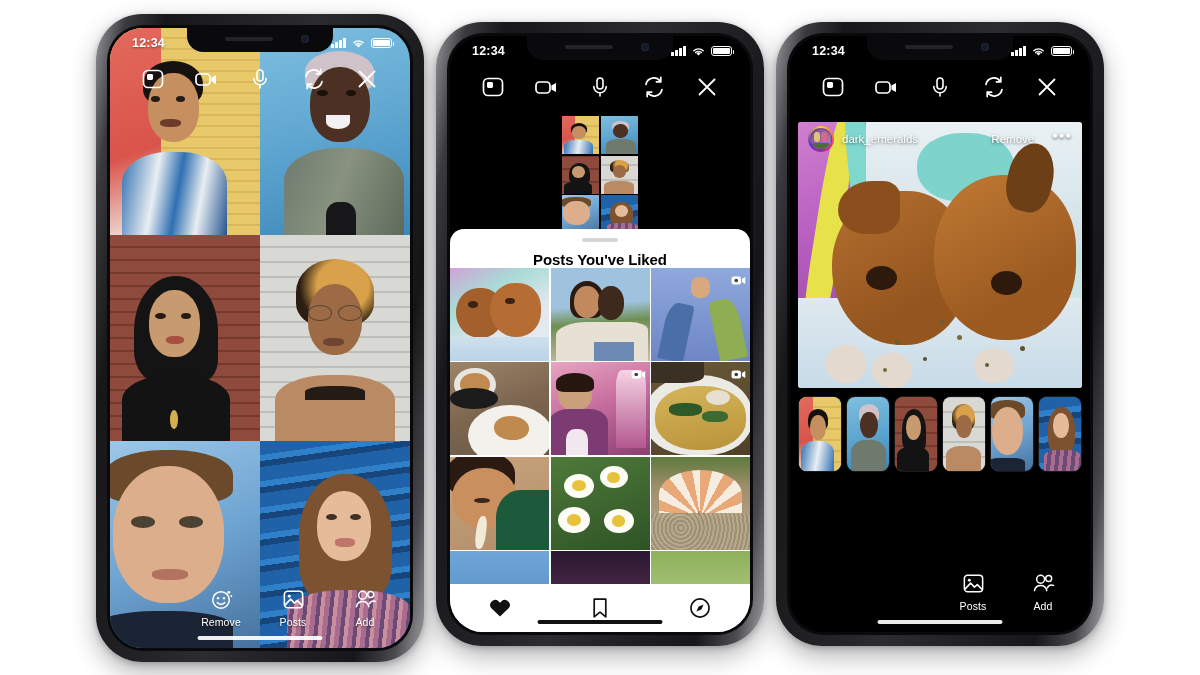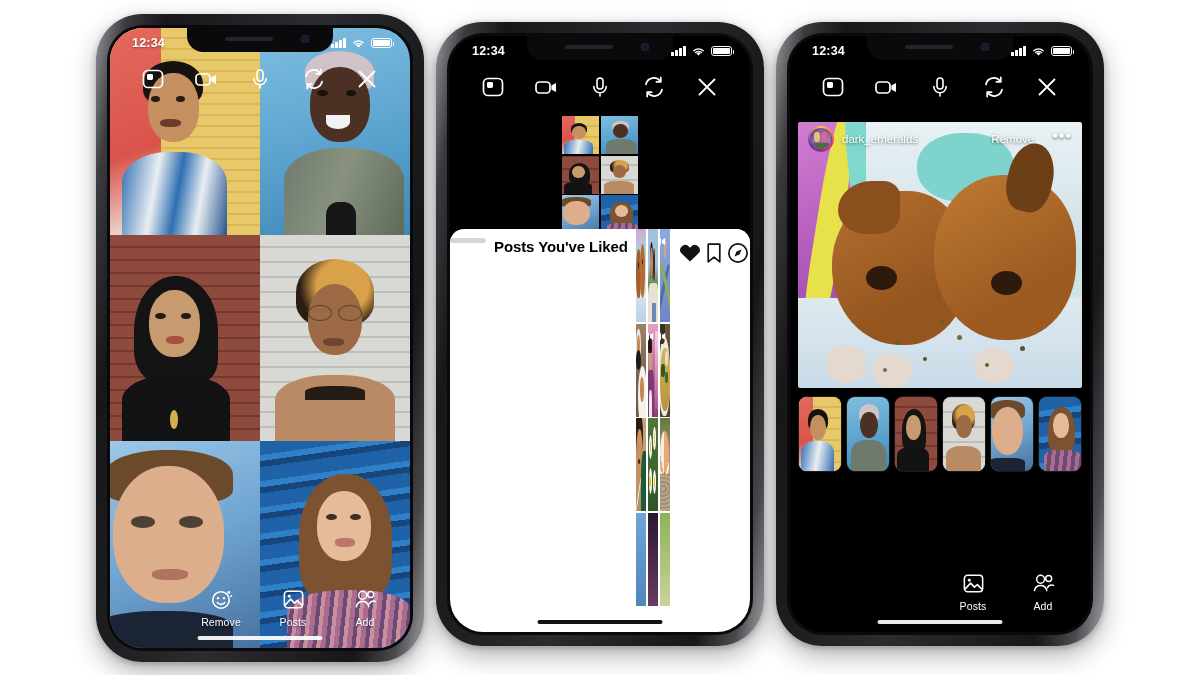--- a/index.html
+++ b/index.html
@@ -175,21 +175,21 @@
     display:grid; grid-template-columns: 1fr 1fr; grid-auto-rows: 38px;
     gap: 1.5px;
   }
   .minicell { position:relative; overflow:hidden; }
 
   .sheet {
     position:absolute; left:0; right:0; bottom:0; top: 193px;
     background: #fff;
     border-radius: 14px 14px 0 0;
     z-index: 12; overflow: hidden;
-    display:flex;  gap: 8px;
+    display:flex; flex-direction: column;
   }
   .grabber {
     width: 36px; height: 4.5px; border-radius: 3px; background:#d6d6d6;
     margin: 9px auto 0;
   }
   .sheet-title {
     text-align:center; font-size: 15px; font-weight: bold; color:#000;
     margin-top: 9px; letter-spacing:-.1px;
   }
   .sheet-sub {

